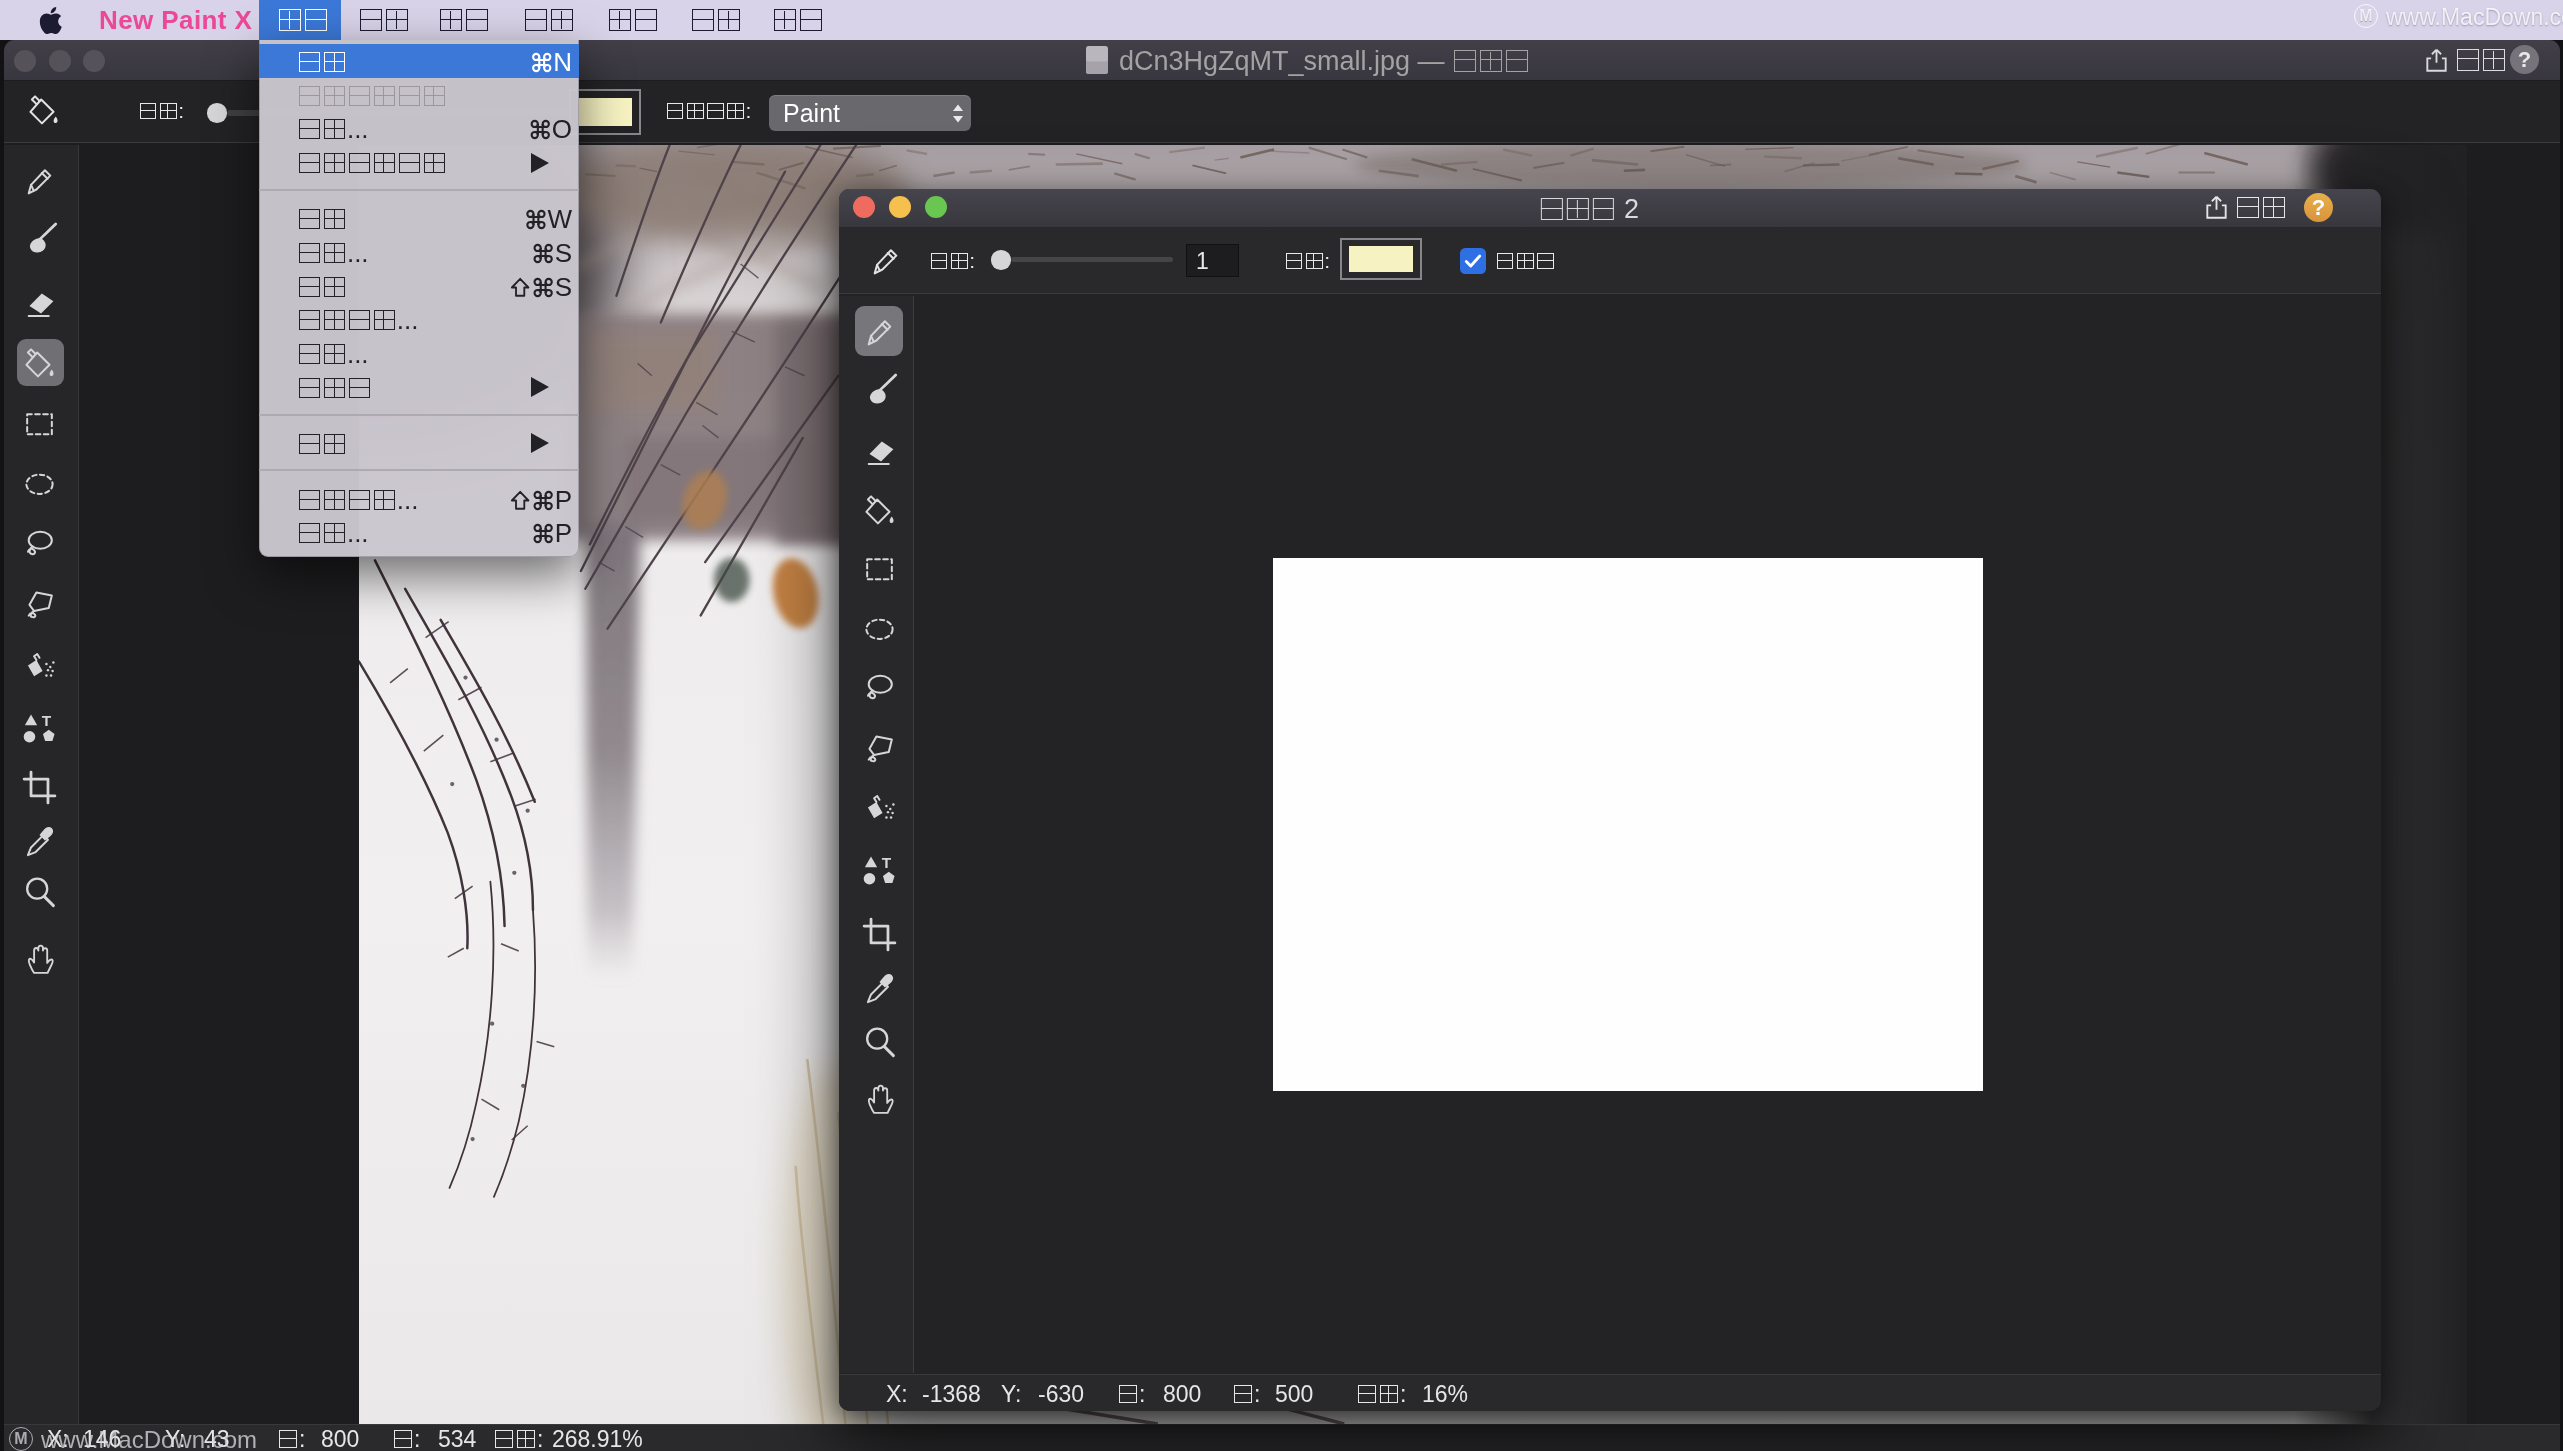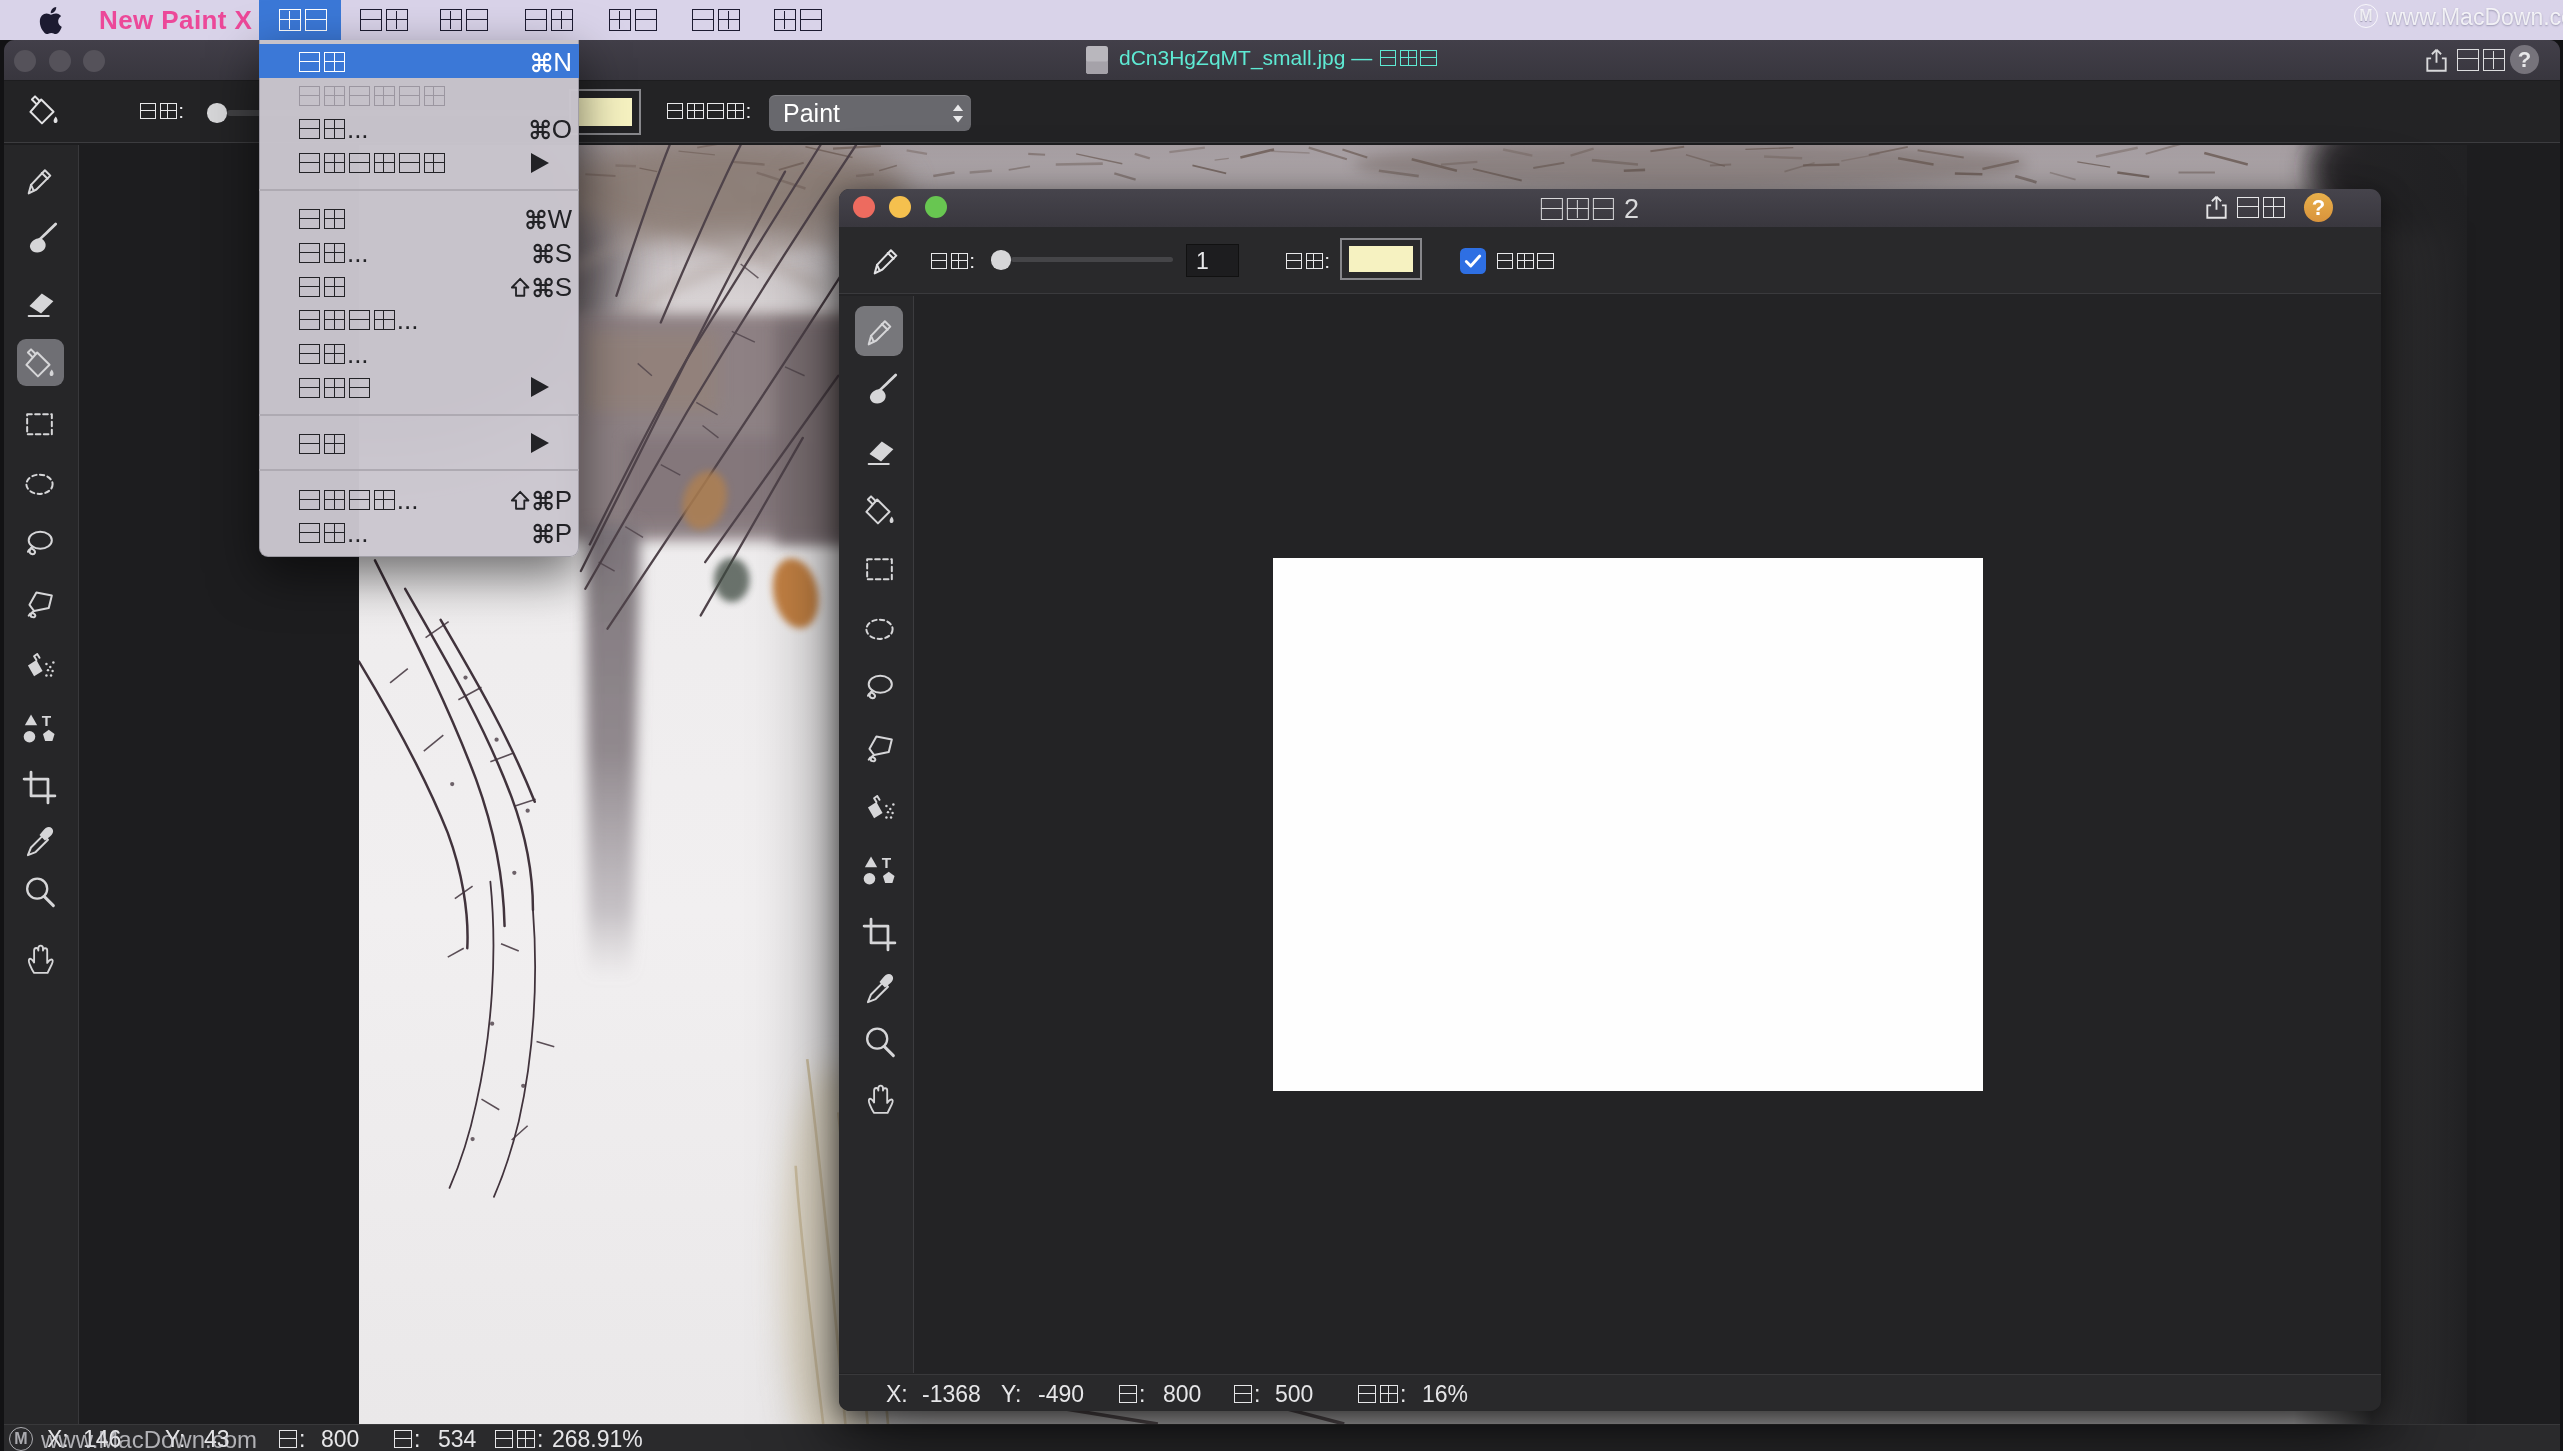--- a/index.html
+++ b/index.html
@@ -8,21 +8,21 @@
 b.h:after{content:"";position:absolute;left:4%;right:4%;top:44%;border-top:.055em solid}
 b.h i{position:absolute;left:46%;top:10%;bottom:10%;border-left:.055em solid}
 .sy{vertical-align:-.13em}
 div{white-space:nowrap}
 </style></head><body>
 <div class="a" style="left:3.6px;top:40px;width:2556px;height:1412px;background:#1d1d1f;border-radius:10.7px 10.7px 0 0"></div>
 <div class="a" style="left:3.6px;top:40px;width:2556px;height:40px;background:linear-gradient(#423f49,#38363e);border-radius:10.7px 10.7px 0 0"></div>
 <div class="a" style="left:14px;top:50px;width:22px;height:22px;border-radius:50%;background:#55525a"></div>
 <div class="a" style="left:49px;top:50px;width:22px;height:22px;border-radius:50%;background:#55525a"></div>
 <div class="a" style="left:83px;top:50px;width:22px;height:22px;border-radius:50%;background:#55525a"></div>
-<div class="a" style="left:1119px;top:46px;height:27px;font-size:21px;color:#5eead4;">dCn3HgZqMT_small.jpg — <b class="h"></b><b class="h"><i></i></b><b class="h"></b></div>
+<div class="a" style="left:1119px;top:46px;height:27px;font-size:27px;color:#a3a3a3;">dCn3HgZqMT_small.jpg — <b class="h"></b><b class="h"><i></i></b><b class="h"></b></div>
 <div class="a" style="left:1086px;top:46px;width:22px;height:27.5px;border-radius:2.7px;background:#b9b7bd;box-shadow:inset 0 -12.4px 0 #a5a2a9"></div>
 <div class="a" style="left:2423px;top:47px;width:27px;height:27px"><svg width="27" height="27" viewBox="0 0 100 100" fill="none" stroke="#d9d9db" stroke-width="7">
       <path d="M30 42 H16 V88 H84 V42 H70 M50 10 V58 M50 10 L33 27 M50 10 L67 27"></path>
     </svg></div>
 <div class="a" style="left:2455px;top:45px;font-size:27px;color:#dcdcde;"><b class="h"></b><b class="h"><i></i></b></div>
 <div class="a" style="left:2510px;top:45px;width:29px;height:29px;border-radius:50%;background:#76737b;color:#e8e8ea;font-size:22px;font-weight:bold;text-align:center;line-height:29px">?</div>
 <div class="a" style="left:3.6px;top:81px;width:2556px;height:62px;background:#232325;border-bottom:1.8px solid #3c3c3f"></div>
 <div class="a" style="left:25px;top:91px;width:37px;height:37px">
     <svg width="37" height="37" viewBox="0 0 48 48" style="position:absolute;left:0;top:0" stroke="#e2e2e4" stroke-width="2.6" stroke-linejoin="round" stroke-linecap="round" fill="none">
       <path d="M21 11 L37 27 L22 42 L7 27 Z" fill="none"></path>
@@ -457,21 +457,21 @@
     <div class="a" style="left:22px;top:890px;width:37px;height:37px;">
       <svg width="37" height="37" viewBox="0 0 48 48" style="position:absolute;left:0;top:0" stroke="#d6d6d8" stroke-width="2.6" stroke-linejoin="round" stroke-linecap="round" fill="none">
         <path d="M17 44 C13 38 9 29 10.5 26.5 c1.5 -2 4.5 0 6.5 4 L17 15 c0 -4.5 5.5 -4.5 5.5 0 L22.5 12 c0 -4.5 6 -4.5 6 0 L28.5 15 c0 -4 5.5 -4 5.5 0 L34 31 c2.5 -4 5.5 -5.5 7 -3.5 c1.5 2 -2.5 7.5 -6.5 16.5 z" fill="none" stroke-width="2.4"></path>
       </svg>
     </div>
     <div class="a" style="left:434px;top:369px;width:710px;height:533px;background:#fefefe"></div>
     <div class="a" style="left:0px;top:1185px;width:1542px;height:37px;background:#29292b;border-top:1.8px solid #39393b"></div>
     <div class="a" style="left:47px;top:1192px;font-size:23px;color:#e6e6e8;">X:</div>
     <div class="a" style="left:83px;top:1192px;font-size:23px;color:#e6e6e8;">-1368</div>
     <div class="a" style="left:162px;top:1192px;font-size:23px;color:#e6e6e8;">Y:</div>
-    <div class="a" style="left:199px;top:1192px;font-size:23px;color:#e6e6e8;">-490</div>
+    <div class="a" style="left:199px;top:1192px;font-size:23px;color:#e6e6e8;">-630</div>
     <div class="a" style="left:278px;top:1192px;font-size:23px;color:#e6e6e8;"><b class="h"></b>:</div>
     <div class="a" style="left:324px;top:1192px;font-size:23px;color:#e6e6e8;">800</div>
     <div class="a" style="left:393px;top:1192px;font-size:23px;color:#e6e6e8;"><b class="h"></b>:</div>
     <div class="a" style="left:436px;top:1192px;font-size:23px;color:#e6e6e8;">500</div>
     <div class="a" style="left:517px;top:1192px;font-size:23px;color:#e6e6e8;"><b class="h"></b><b class="h"><i></i></b>:</div>
     <div class="a" style="left:583px;top:1192px;font-size:23px;color:#e6e6e8;">16%</div>
   </div>
 <div class="a" style="left:0;top:0;width:2563px;height:40px;background:#d9d3e9"></div>
 <svg width="23" height="27" viewBox="0 0 790 1000" fill="#1d1b31" style="position:absolute;left:39px;top:7px">
     <path d="M788.1 340.9c-5.8 4.5-108.2 62.2-108.2 190.5 0 148.4 130.3 200.9 134.2 202.2-.6 3.2-20.7 71.9-68.7 141.9-42.8 61.6-87.5 123.1-155.5 123.1s-85.5-39.5-164-39.5c-76.5 0-103.7 40.8-165.9 40.8s-105.6-57-155.5-127C46.7 790.7 0 663 0 541.8c0-194.4 126.4-297.5 250.8-297.5 66.1 0 121.2 43.4 162.7 43.4 39.5 0 101.1-46 176.3-46 28.5 0 130.9 2.6 198.3 99.2zm-234-181.5c31.1-36.9 53.1-88.1 53.1-139.3 0-7.1-.6-14.3-1.9-20.1-50.6 1.9-110.8 33.7-147.1 75.8-28.5 32.4-55.1 83.6-55.1 135.5 0 7.8 1.3 15.6 1.9 18.1 3.2.6 8.4 1.3 13.6 1.3 45.4 0 102.5-30.4 135.5-71.3z"></path>

